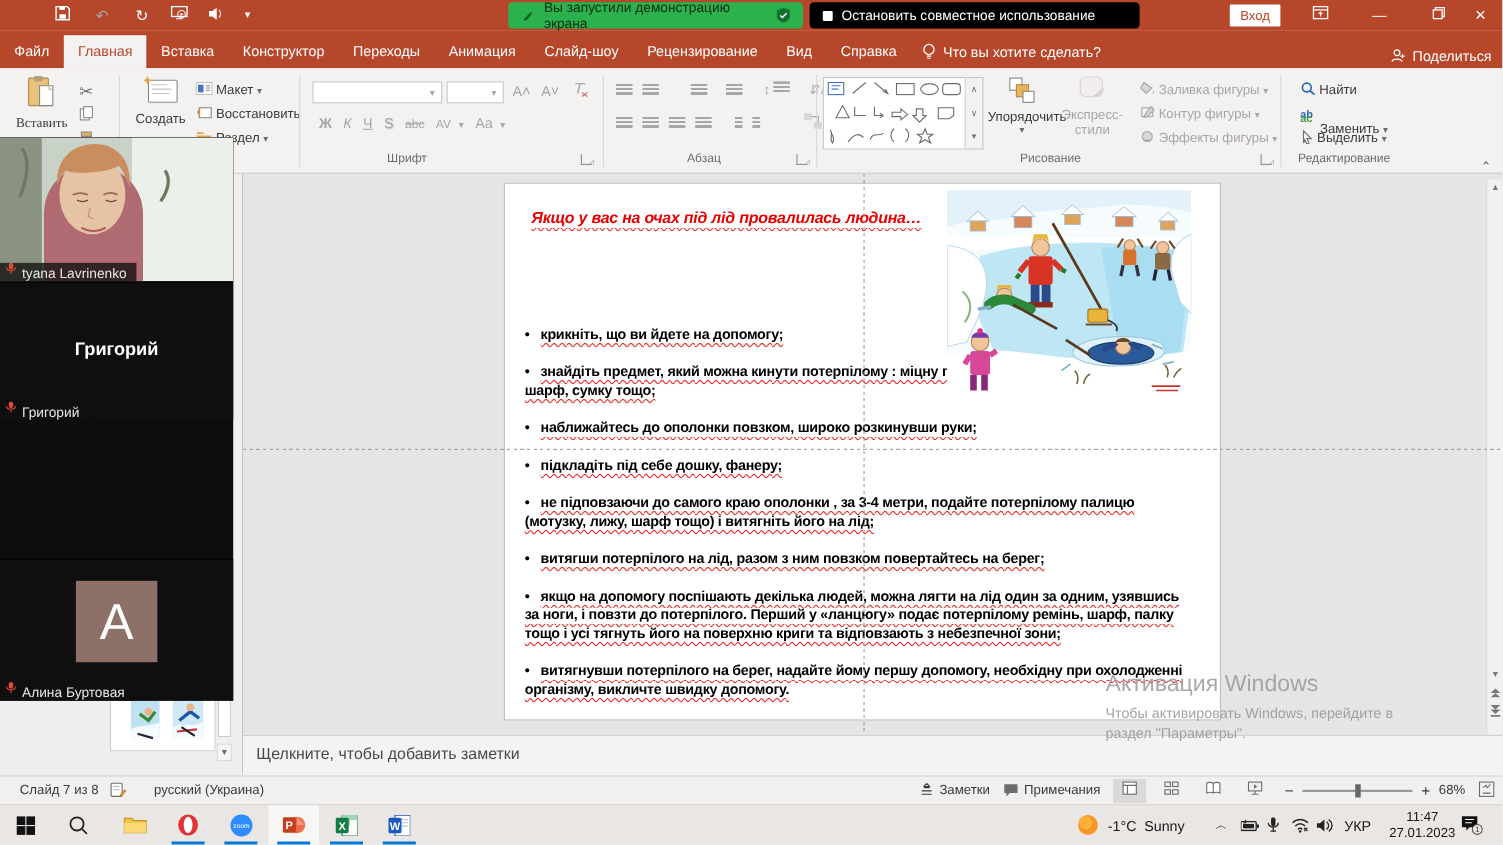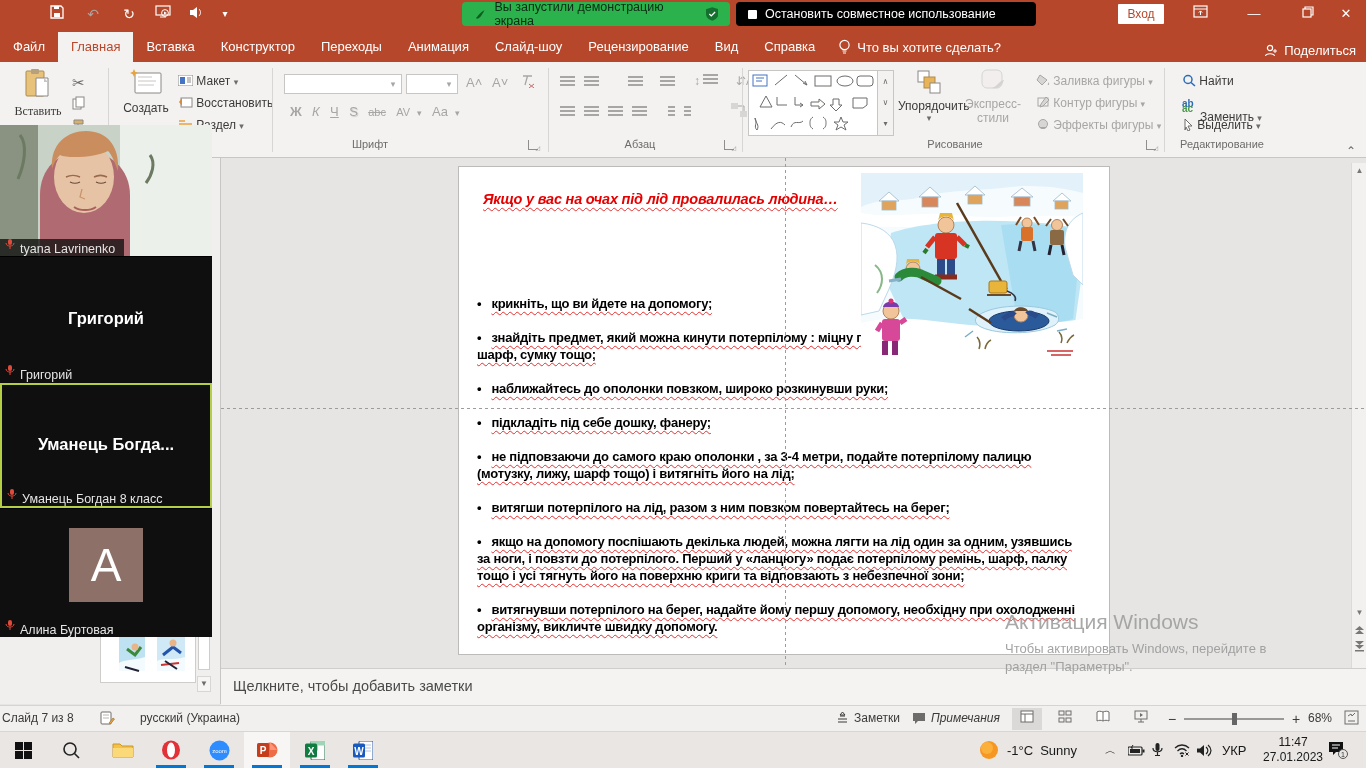--- a/index.html
+++ b/index.html
@@ -560,65 +560,55 @@
       <div class="zcenter">Григорий</div>
       <div class="zlabel">
         <svg class="micoff" viewBox="0 0 10 11">
             <rect x="3" y="0" width="4" height="6" rx="2" fill="#e04a3a"></rect>
             <path d="M1 4c0 4 8 4 8 0M5 7v3" stroke="#e04a3a" fill="none"></path>
           </svg>
         <span>Григорий</span>
       </div>
     </div>
 
-    <div class="ztile" style="top:258px;height:125px;background:#0f0f0f;border:2px solid #b4cf46;">
-      <div class="zcenter">Уманець Богда...</div>
-      <div class="zlabel">
-        <svg class="micoff" viewBox="0 0 10 11">
-            <rect x="3" y="0" width="4" height="6" rx="2" fill="#e04a3a"></rect>
-            <path d="M1 4c0 4 8 4 8 0M5 7v3" stroke="#e04a3a" fill="none"></path>
-          </svg>
-        <span>Уманець Богдан 8 класс</span>
-      </div>
-    </div>
 
     <div class="ztile" style="top:383px;height:129px;background:#0f0f0f;border-top:1px solid #000;">
       <div style="position:absolute;left:50%;top:44%;transform:translate(-50%,-50%);width:74px;height:74px;background:#8d7168;display:flex;align-items:center;justify-content:center;color:#fff;font-size:46px;font-weight:300;">А</div>
       <div class="zlabel">
         <svg class="micoff" viewBox="0 0 10 11">
             <rect x="3" y="0" width="4" height="6" rx="2" fill="#e04a3a"></rect>
             <path d="M1 4c0 4 8 4 8 0M5 7v3" stroke="#e04a3a" fill="none"></path>
           </svg>
         <span>Алина Буртовая</span>
       </div>
     </div>
   </div>
 
   <div id="notespane">
     <div id="notes-ph">Щелкните, чтобы добавить заметки</div>
   </div>
 
   <div id="statusbar">
-    <div class="st" style="left:2px;">Слайд 7 из 8</div>
+    <div class="st" style="left:18px;">Слайд 7 из 8</div>
     <div class="st" style="left:100px;top:4px;">
       <svg width="15" height="15" viewBox="0 0 15 15">
           <rect x="1" y="2" width="10" height="12" rx="1" fill="#fff" stroke="#6e6c6a"></rect>
           <path d="M3 5h6M3 8h6" stroke="#b8b6b4"></path>
           <path d="M9 13l4-5 1.5 1-4 5z" fill="#e8a33d" stroke="#8a6a2a" stroke-width="0.6"></path>
         </svg>
     </div>
     <div class="st" style="left:140px;">русский (Украина)</div>
 
     <div class="st" style="left:836px;display:flex;gap:5px;align-items:center;">
       <svg width="13" height="12" viewBox="0 0 13 12">
           <path d="M2 10h9M2 7h9M4 4h5M6.5 0l-2.5 3h5z" fill="none" stroke="#3b3a39"></path>
         </svg>
       <span>Заметки</span>
     </div>
-    <div class="st" style="left:912px;display:flex;gap:5px;align-items:center;font-style:italic;">
+    <div class="st" style="left:912px;display:flex;gap:5px;align-items:center;">
       <svg width="14" height="13" viewBox="0 0 14 13">
           <path d="M1 1h12v8H6l-3 3V9H1z" fill="#6e6c6a"></path>
         </svg>
       <span>Примечания</span>
     </div>
 
     <div class="viewbtn pressed" style="left:1012px;">
       <svg width="14" height="13" viewBox="0 0 14 13">
           <rect x="1" y="1" width="12" height="11" fill="#fff" stroke="#6e6c6a"></rect>
           <path d="M1 4h12M5 4v8" stroke="#6e6c6a"></path>

